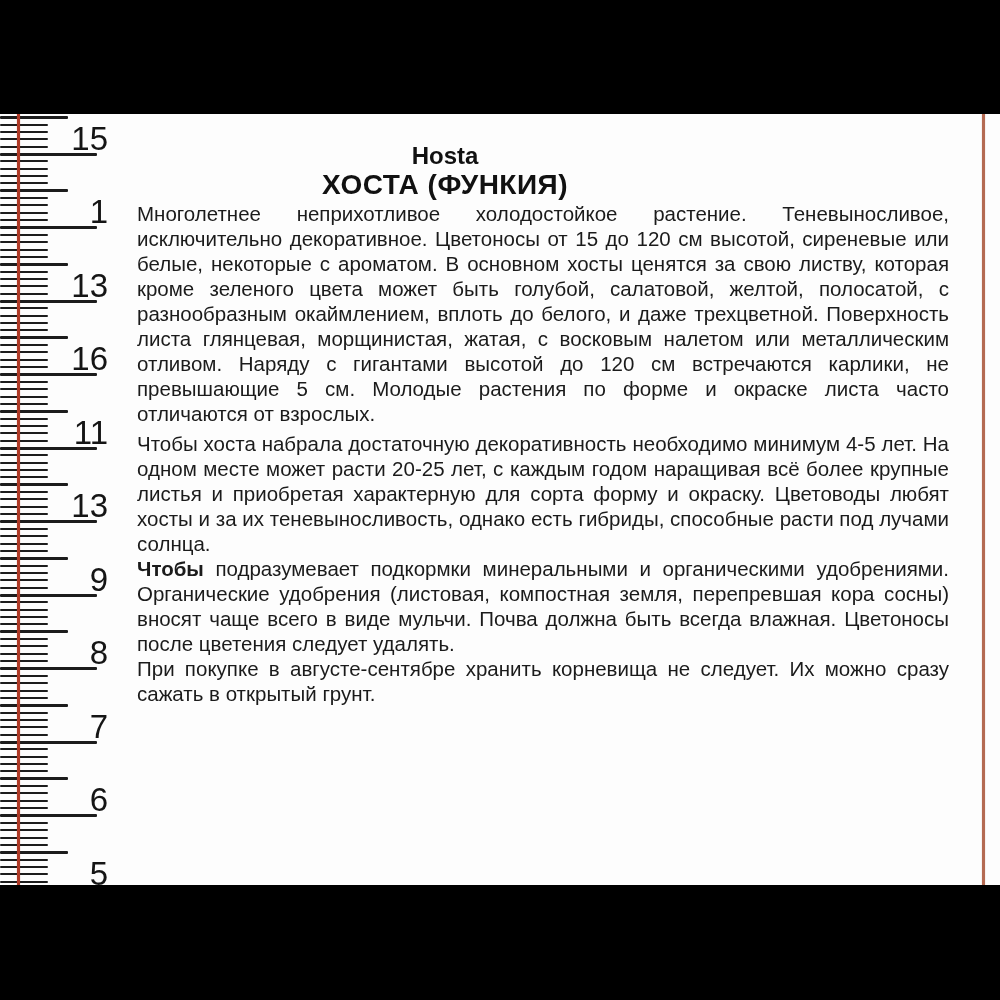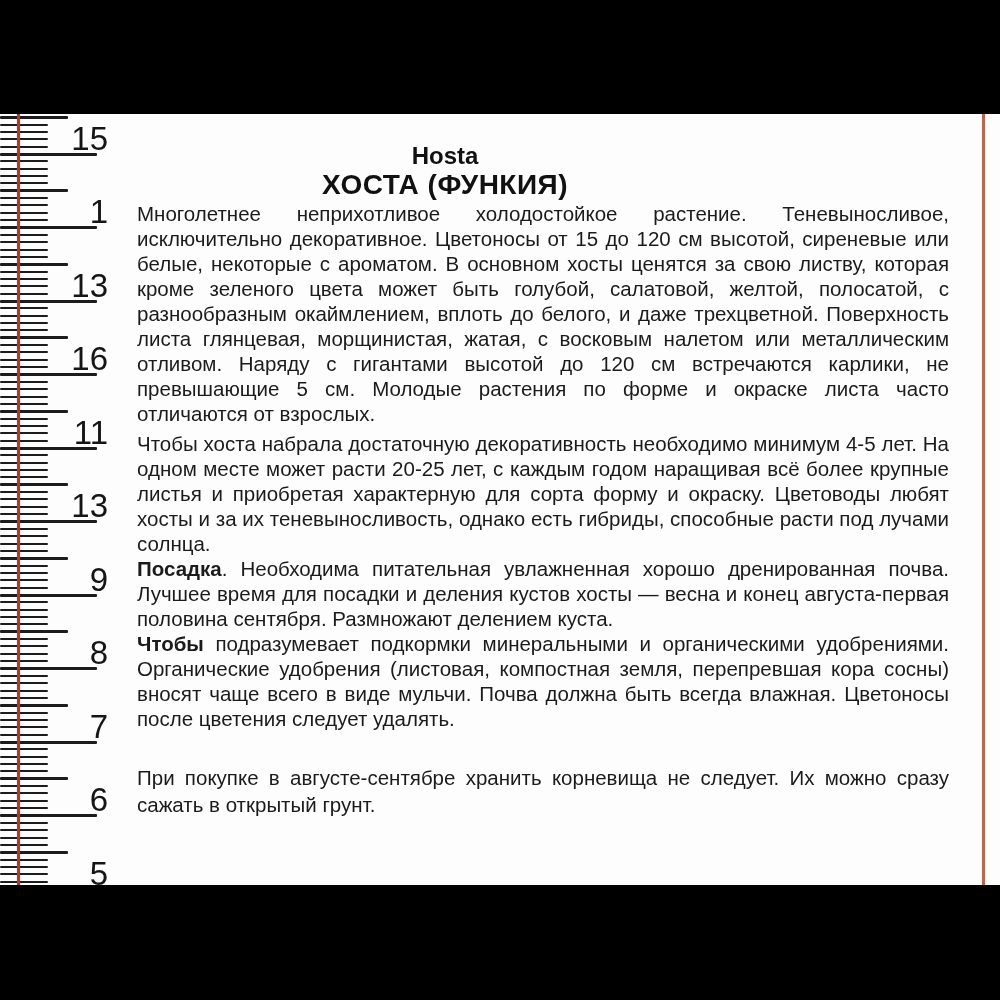--- a/index.html
+++ b/index.html
@@ -176,16 +176,15 @@
 <div class="bar bar-bottom"></div>
 
 <div class="titles">
   <div class="title-latin">Hosta</div>
   <div class="title-cyr">ХОСТА (ФУНКИЯ)</div>
 </div>
 
 <div class="article" id="article">
     <p>Многолетнее неприхотливое холодостойкое растение. Теневыносливое, исключительно декоративное. Цветоносы от 15 до 120 см высотой, сиреневые или белые, некоторые с ароматом. В основном хосты ценятся за свою листву, которая кроме зеленого цвета может быть голубой, салатовой, желтой, полосатой, с разнообразным окаймлением, вплоть до белого, и даже трехцветной. Поверхность листа глянцевая, морщинистая, жатая, с восковым налетом или металлическим отливом. Наряду с гигантами высотой до 120 см встречаются карлики, не превышающие 5 см. Молодые растения по форме и окраске листа часто отличаются от взрослых.</p>
     <p>Чтобы хоста набрала достаточную декоративность необходимо минимум 4-5 лет. На одном месте может расти 20-25 лет, с каждым годом наращивая всё более крупные листья и приобретая характерную для сорта форму и окраску. Цветоводы любят хосты и за их теневыносливость, однако есть гибриды, способные расти под лучами солнца.</p>
-    <p><b>Посадка</b>.  Необходима питательная увлажненная хорошо дренированная почва. Лучшее время для посадки и деления кустов хосты — весна и конец августа-первая половина сентября. Размножают делением куста.</p>
     <p><b>Чтобы</b> подразумевает подкормки минеральными и органическими удобрениями. Органические удобрения (листовая, компостная земля, перепревшая кора сосны) вносят чаще всего в виде мульчи. Почва должна быть всегда влажная. Цветоносы после цветения следует удалять.</p>
     <p>При покупке в августе-сентябре хранить корневища не следует. Их можно сразу сажать в открытый грунт.</p>
   </div>
 
 </body></html>

